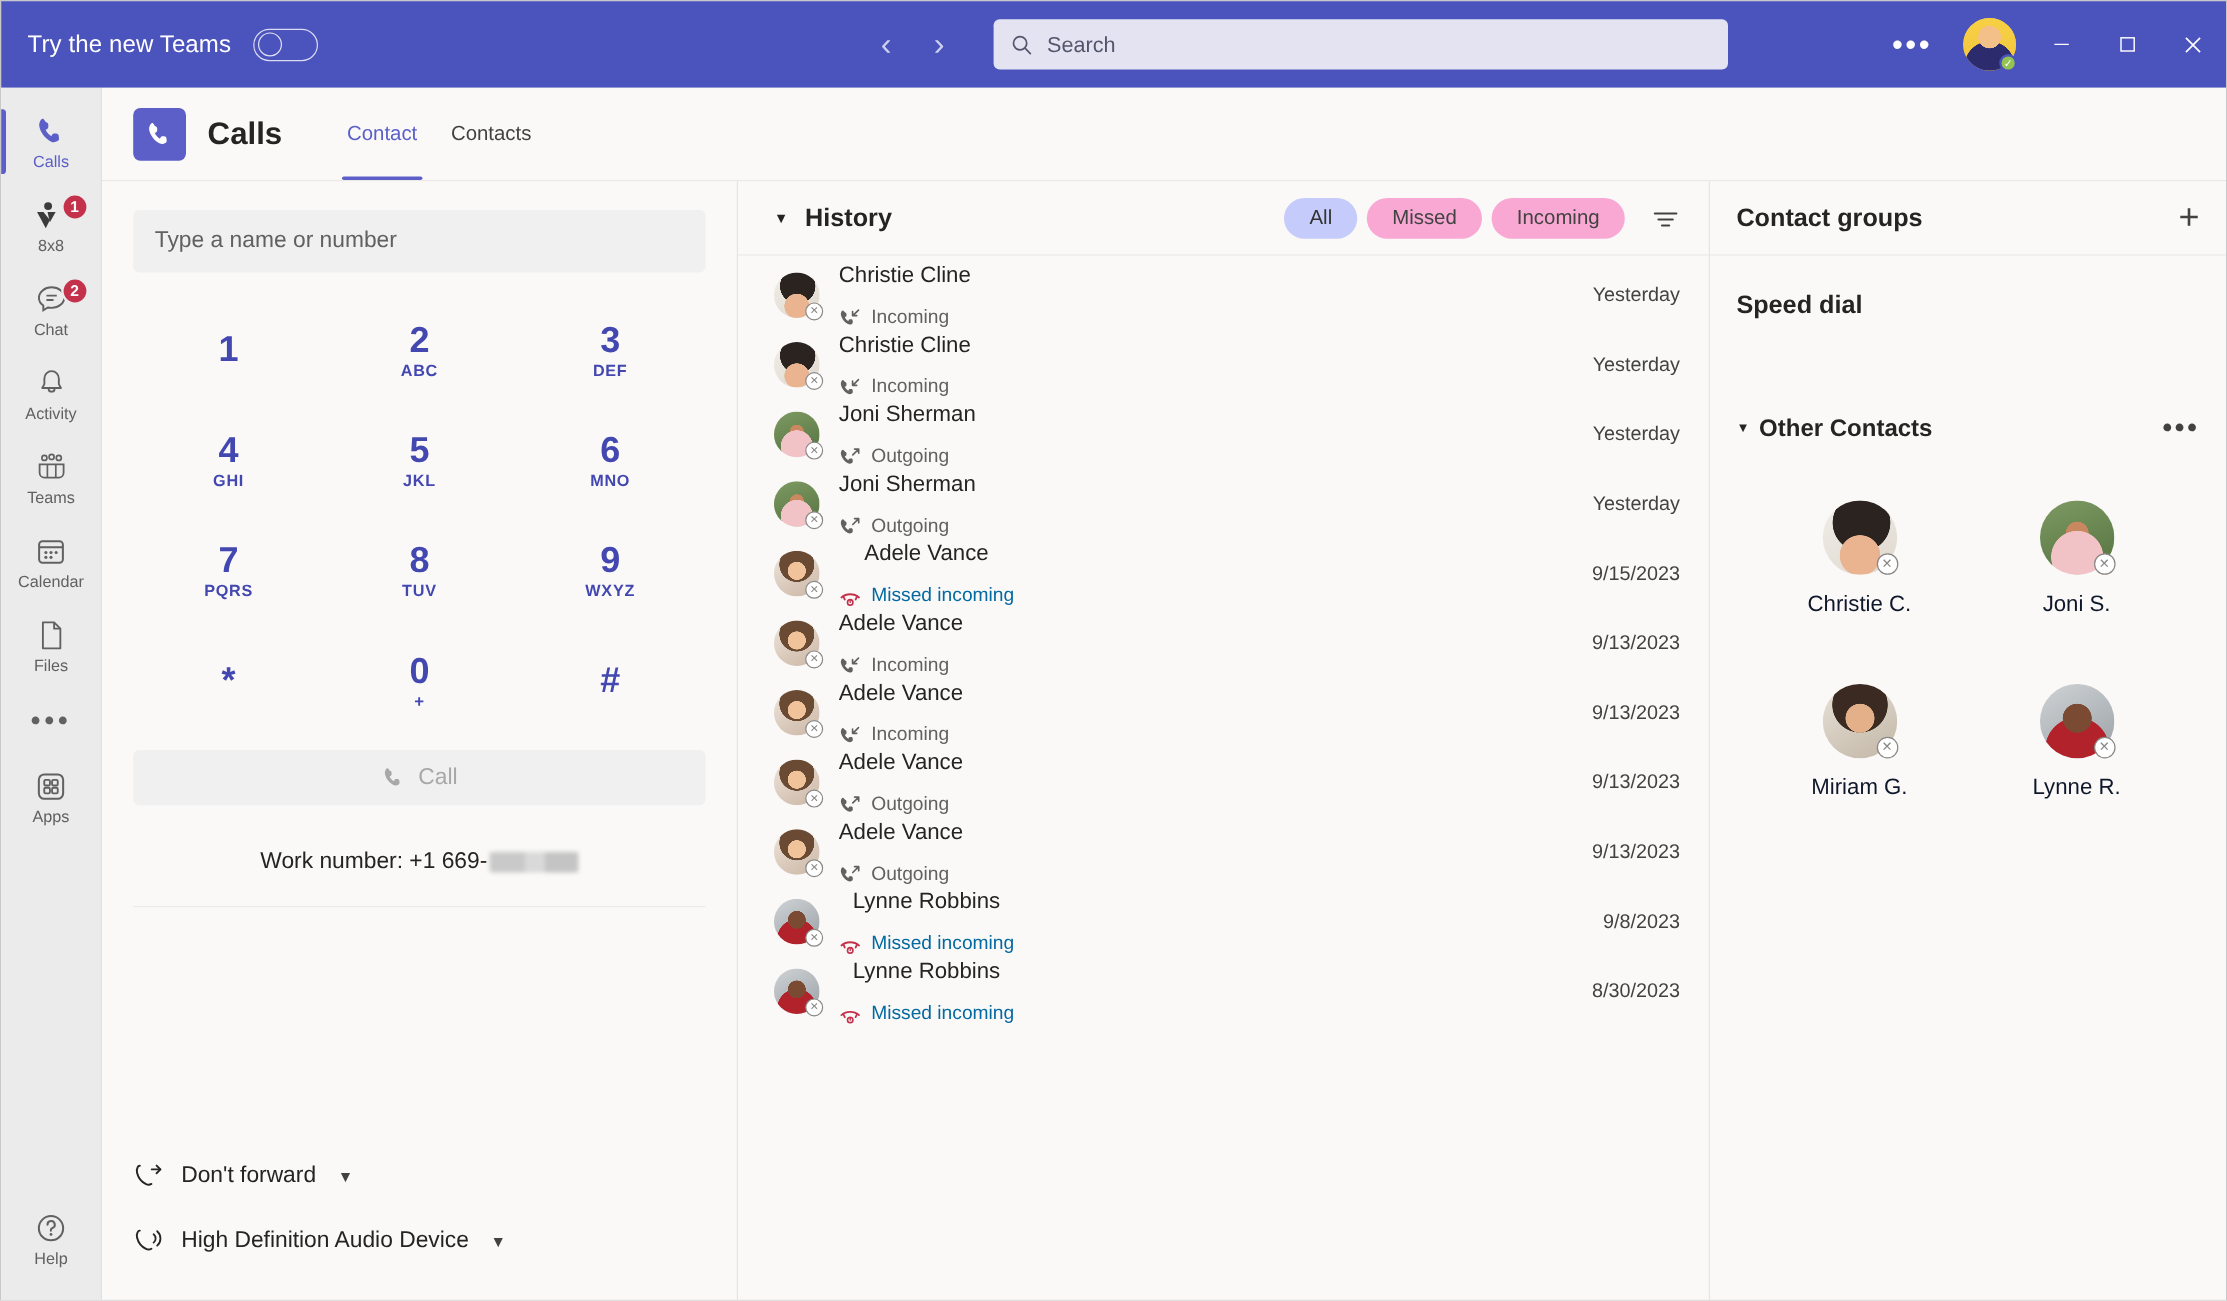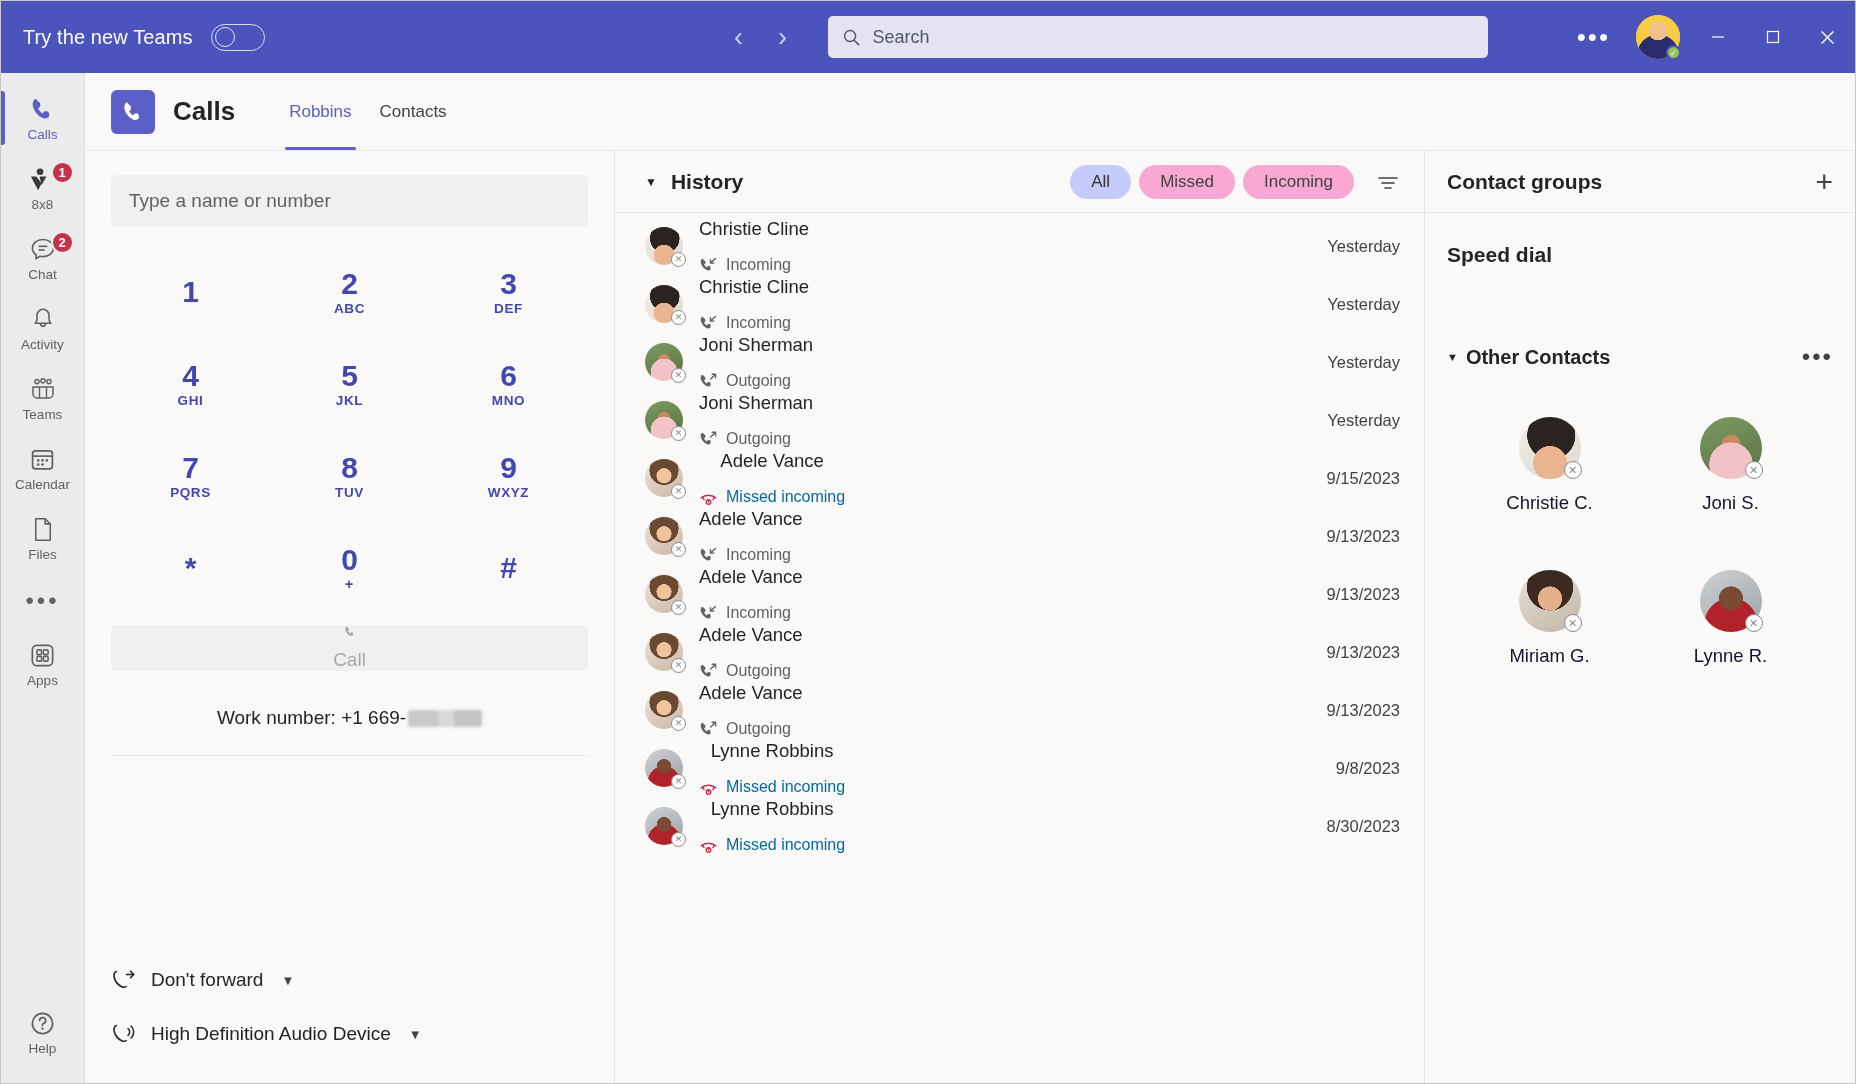--- a/index.html
+++ b/index.html
@@ -27,21 +27,21 @@
     position:absolute; left:3px; top:2.4px; width:20px; height:20px;
     border-radius:50%; border:1.6px solid #e3e3f7; background:transparent;
   }
   .navarrows { display:flex; gap:6px; margin-left:455px; }
   .navarrow {
     width:38px; height:38px; display:flex; align-items:center; justify-content:center;
     color:#cdd0ee; font-size:27px; line-height:1; font-weight:300;
   }
   .searchwrap { margin-left:26px; }
   .searchbox {
-    width:660px; height:42px; background:#e3e3f2; border-radius:5px;
+    width:612px; height:42px; background:#e3e3f2; border-radius:5px;
     display:flex; align-items:center; padding:0 14px; gap:12px;
   }
   .searchbox .ph { color:#53566b; font-size:18px; }
   .tb-right { margin-left:auto; display:flex; align-items:center; }
   .dots-btn { color:#fff; font-size:26px; letter-spacing:2px; padding:0 16px; line-height:1; }
   .avatar-top {
     width:44px; height:44px; border-radius:50%; position:relative; overflow:visible;
     background:#f7d046; margin:0 10px;
   }
   .avatar-top .face {
@@ -132,21 +132,21 @@
     justify-content:center; gap:1px; border-radius:6px;
   }
   .key .num { font-size:30px; color:#4347b0; font-weight:600; line-height:1.05; }
   .key .num.sym { font-size:30px; font-weight:700; }
   .key .sub { font-size:13.5px; color:#4347b0; letter-spacing:.6px; font-weight:600; }
   .key .sub.plus { font-size:14px; }
 
   .callbtn {
     margin-top:14px; height:46px; background:#f0f0f0; border-radius:5px;
     display:flex; align-items:center; justify-content:center; gap:11px;
-    color:#a8a8a8; font-size:19px;flex-direction:column;
+    color:#a8a8a8; font-size:19px;
   }
   .worknum {
     margin-top:36px; text-align:center; font-size:19px; color:#252423;
     display:flex; align-items:center; justify-content:center; gap:0;
   }
   .redact {
     display:inline-block; width:74px; height:17px; margin-left:2px;
     background:linear-gradient(90deg,#c9c9c9 0 40%,#d9d9d9 40% 62%,#c4c4c4 62% 100%);
     filter:blur(1.6px); border-radius:2px; vertical-align:middle;
   }
@@ -394,21 +394,21 @@
 
       <div class="apphead">
         <div class="applogo">
           <svg width="24" height="24" viewBox="0 0 24 24">
             <path d="M6.3 2.6c-.9 0-1.7.5-2.1 1.3C3.3 5.6 3 7 3.5 9c1 4.2 4.4 8.6 8.3 10.4 1.9.9 3.3.8 5-.2.8-.5 1.2-1.3 1.1-2.2l-.2-1.8c-.1-1-.9-1.7-1.9-1.7h-1.3c-.8 0-1.5.5-1.8 1.2l-.3.9c-1.9-1-3.5-2.8-4.4-4.8l.9-.4c.7-.3 1.1-1 1.1-1.8V7.1c0-1-.7-1.8-1.7-1.9L6.3 2.6z" fill="#fff"></path>
           </svg>
         </div>
         <div class="apptitle">Calls</div>
         <div class="apptabs">
           <div class="apptab active">
-            <span>Robbins</span>
+            <span>Contact</span>
           </div>
           <div class="apptab">
             <span>Contacts</span>
           </div>
         </div>
       </div>
 
       <div class="panes">
 
         <div class="dialpane">

